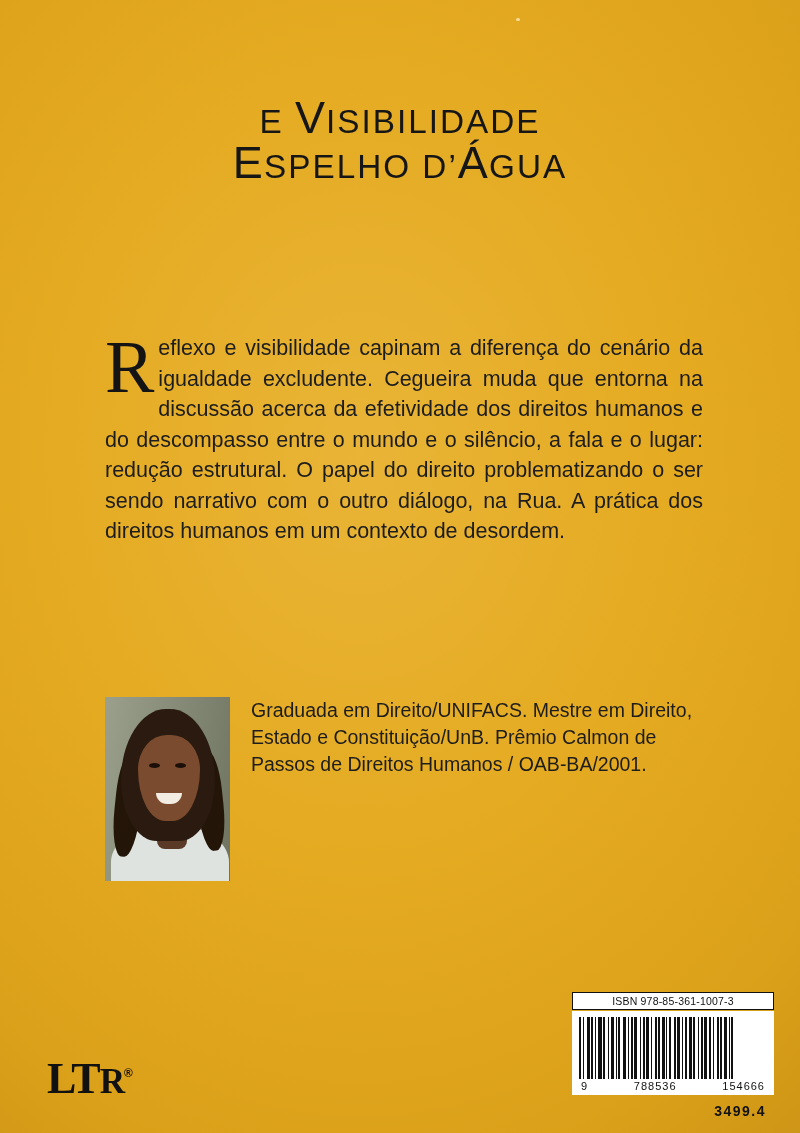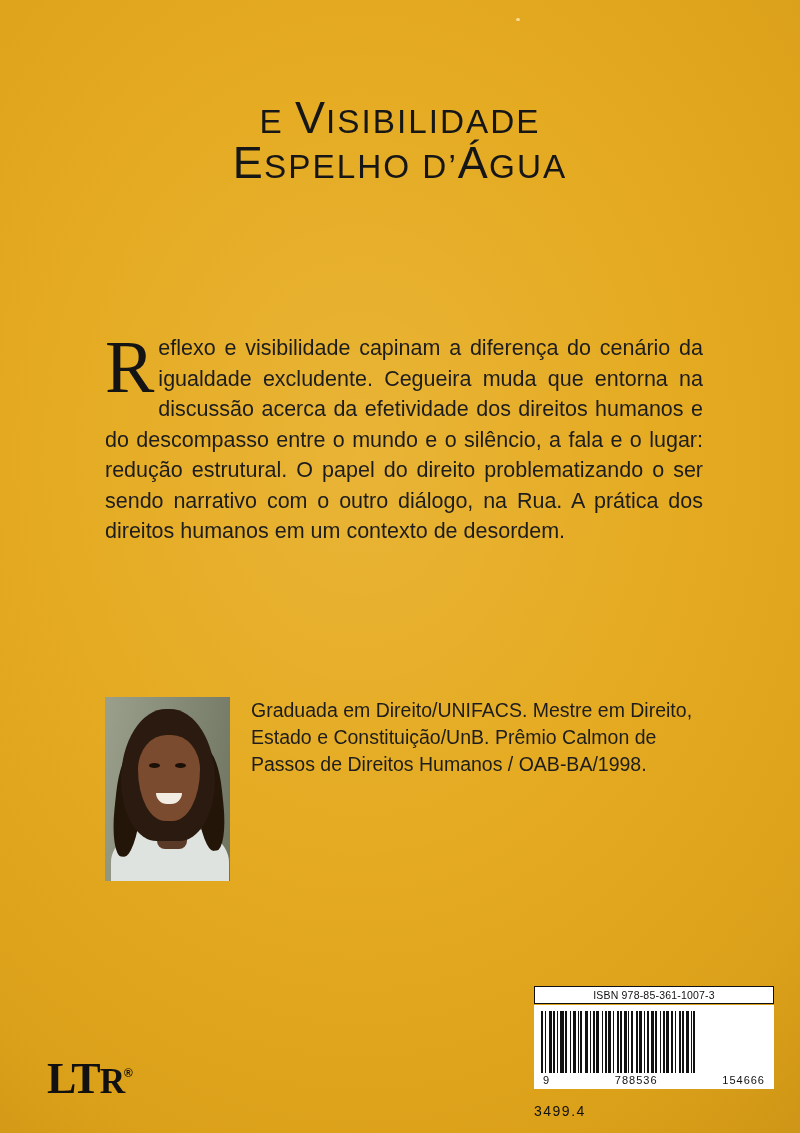--- a/index.html
+++ b/index.html
@@ -225,21 +225,21 @@
     font-size: 0.27em;
     vertical-align: super;
     letter-spacing: 0;
   }
 
   
   .barcode-area {
     position: absolute;
     right: 26px;
     bottom: 14px;
-    width: 240px;
+    width: 202px;
   }
   .isbn-box {
     border: 1px solid #111;
     background: #fff;
     text-align: center;
     font-size: 10.5px;
     letter-spacing: 0.2px;
     padding: 2px 0 2px;
     color: #111;
     font-family: "Liberation Sans", sans-serif;
@@ -263,26 +263,27 @@
   .bar-digits {
     display: flex;
     justify-content: space-between;
     font-family: "Liberation Sans", sans-serif;
     font-size: 11px;
     letter-spacing: 1px;
     color: #111;
     padding: 1px 2px 0;
   }
   .barcode-caption {
-    font-family: "Liberation Sans", sans-serif;
-    font-weight: normal;
+    text-align: right;
+    font-family: "Liberation Sans", sans-serif;
+    font-weight: bold;
     font-size: 14px;
     letter-spacing: 1.5px;
     color: #111;
-    margin-top: 14px;
+    margin-top: 8px;
     padding-right: 8px;
   }
 </style>
 </head>
 <body>
 
 <div class="cover">
   <div class="vignette"></div>
   <div class="dust"></div>
 
@@ -302,21 +303,21 @@
       <div class="ph-hair-l"></div>
       <div class="ph-hair-r"></div>
       <div class="ph-neck"></div>
       <div class="ph-hair"></div>
       <div class="ph-face"></div>
       <div class="ph-eye l"></div>
       <div class="ph-eye r"></div>
       <div class="ph-smile"></div>
     </div>
     <div class="author-text">
-      <div class="author-bio">Graduada em Direito/UNIFACS. Mestre em Direito, Estado e Constituição/UnB. Prêmio Calmon de Passos de Direitos Humanos / OAB-BA/1998.</div>
+      <div class="author-bio">Graduada em Direito/UNIFACS. Mestre em Direito, Estado e Constituição/UnB. Prêmio Calmon de Passos de Direitos Humanos / OAB-BA/2001.</div>
     </div>
   </div>
 
   <div class="logo"><span>LT</span><span class="ltr-r-small">R</span><span class="reg">®</span></div>
 
   <div class="barcode-area">
     <div class="isbn-box">ISBN 978-85-361-1007-3</div>
     <div class="barcode-box">
       <div class="bars">
         <span style="width:2px"></span>

